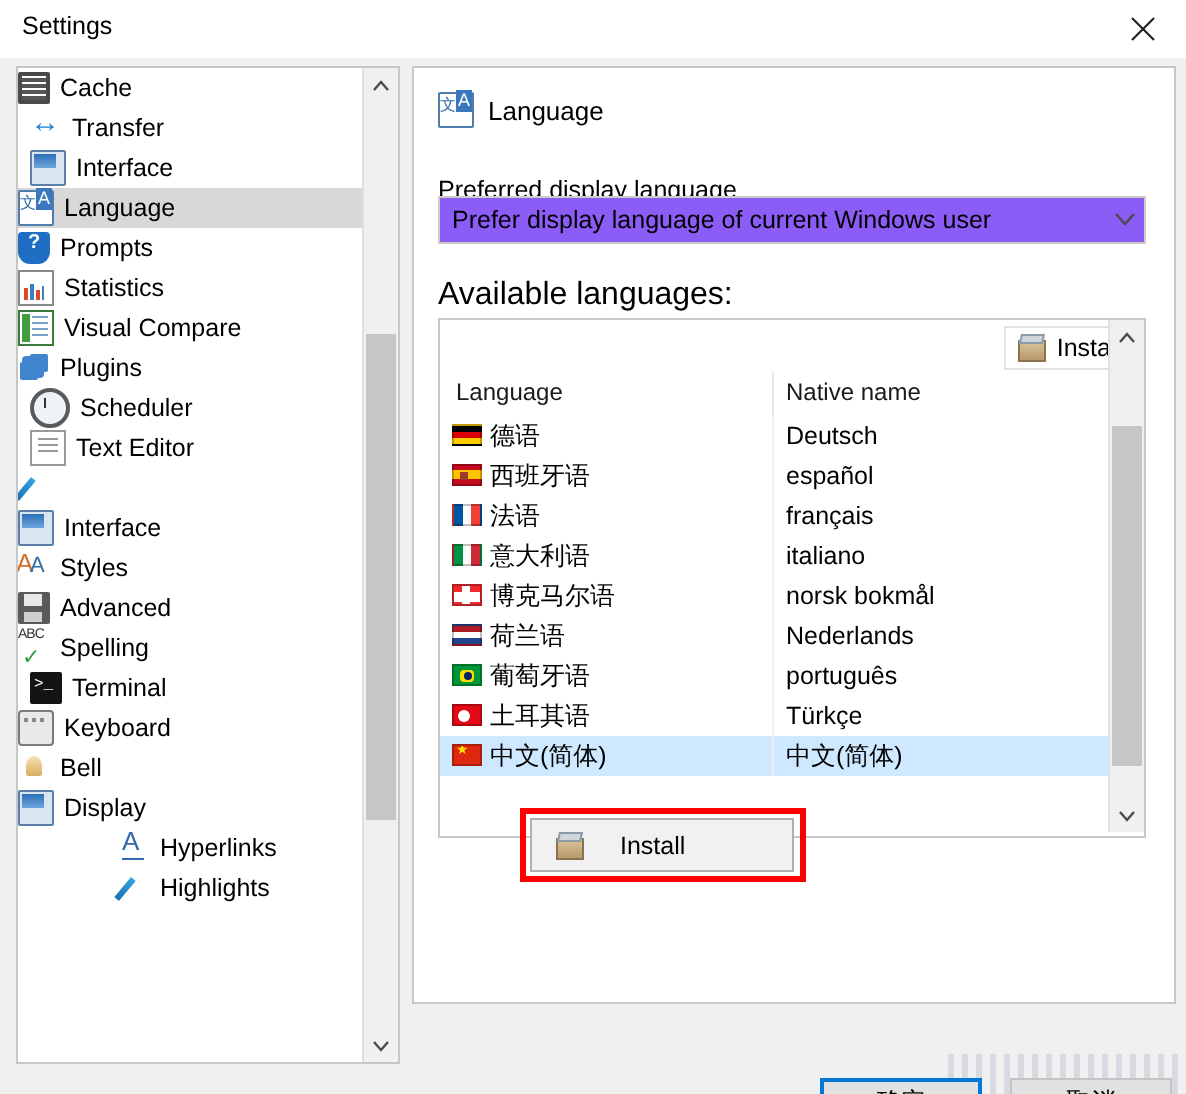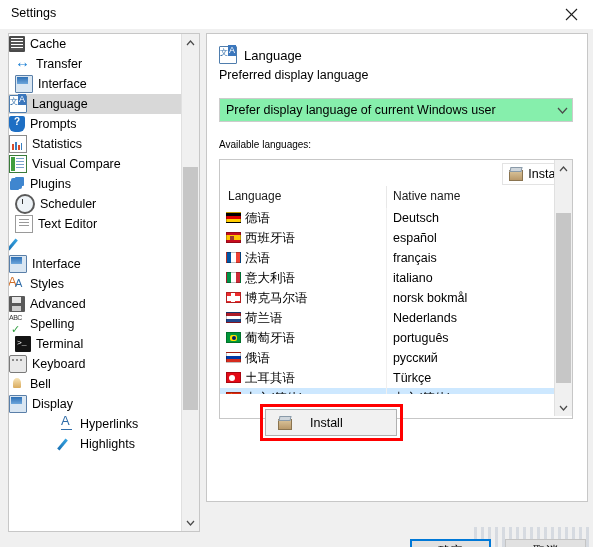--- a/index.html
+++ b/index.html
@@ -149,29 +149,29 @@
   
   #right-panel{
     position:absolute;left:206px;top:4px;width:380px;height:467px;
     background:#ffffff;border:1px solid #c7c7c7;
   }
   #panel-head{
     position:absolute;left:12px;top:12px;display:flex;align-items:center;
   }
   #panel-head .ph-ic{width:16px;height:16px;margin-right:7px;position:relative;}
   #panel-title{font-size:13px;color:#000;}
-  #lbl-preferred{position:absolute;left:12px;top:34px;font-size:12.5px;}
+  #lbl-preferred{position:absolute;left:12px;top:54px;font-size:12.5px;}
   #combo{
     position:absolute;left:12px;top:64px;width:352px;height:22px;
-    background:#86efac;border:1px solid #cccccc;
+    background:#8b5cf6;border:1px solid #cccccc;
     display:flex;align-items:center;
   }
   #combo-text{padding-left:6px;font-size:12.5px;flex:1;}
   #combo-arrow{width:20px;text-align:center;color:#4a4a4a;font-size:10px;}
-  #lbl-available{position:absolute;left:12px;top:105px;font-size:10px;}
+  #lbl-available{position:absolute;left:12px;top:105px;font-size:16px;}
   
   #listbox{
     position:absolute;left:12px;top:125px;width:352px;height:258px;
     border:1px solid #c7c7c7;background:#fff;overflow:hidden;
   }
   #list-toolbar{
     position:absolute;left:0;top:0;width:352px;height:26px;
     background:#fff;border-bottom:1px solid #e6e6e6;
   }
   #install-top{
@@ -460,25 +460,20 @@
             <span class="flag fg-nl"></span>
             <span class="lname">荷兰语</span>
             <span class="nname">Nederlands</span>
           </div>
           <div class="lrow">
             <span class="flag fg-br"></span>
             <span class="lname">葡萄牙语</span>
             <span class="nname">português</span>
           </div>
           <div class="lrow">
-            <span class="flag fg-ru"></span>
-            <span class="lname">俄语</span>
-            <span class="nname">русский</span>
-          </div>
-          <div class="lrow">
             <span class="flag fg-tr"></span>
             <span class="lname">土耳其语</span>
             <span class="nname">Türkçe</span>
           </div>
           <div class="lrow sel">
             <span class="flag fg-cn"></span>
             <span class="lname">中文(简体)</span>
             <span class="nname">中文(简体)</span>
           </div>
         </div>

